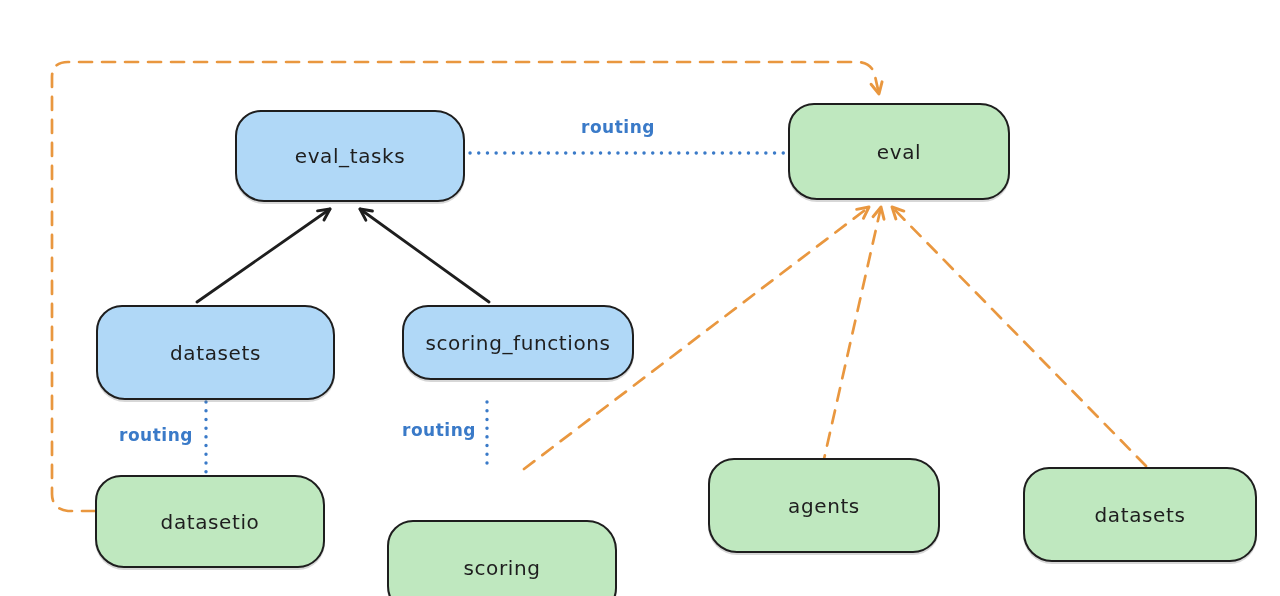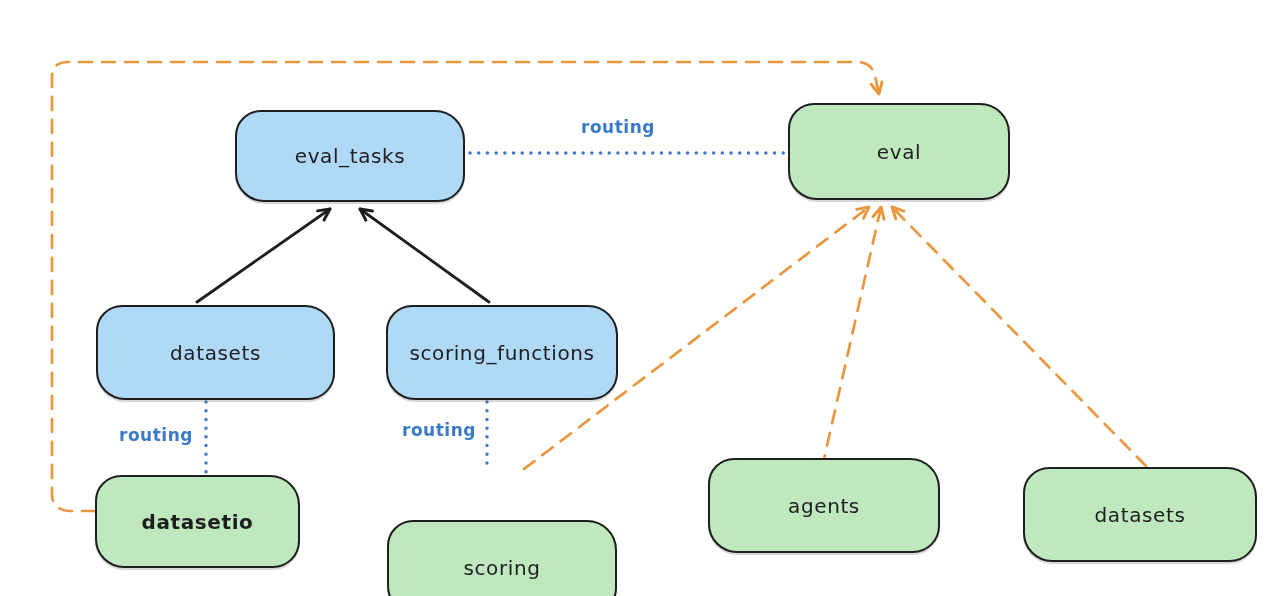--- a/index.html
+++ b/index.html
@@ -30,22 +30,22 @@
     font-size: 20px; letter-spacing: 0.6px;
     color: var(--text);
     box-shadow: 0 2px 0 rgba(110,110,110,0.28);
   }
   .node.blue  { background: var(--blue-fill); }
   .node.green { background: var(--green-fill); }
 
   .n-eval-tasks        { left: 235px; top: 110px; width: 230px; height: 92px; }
   .n-eval              { left: 788px; top: 103px; width: 222px; height: 97px; }
   .n-datasets          { left:  96px; top: 305px; width: 239px; height: 95px; }
-  .n-scoring-functions { left: 386px; top: 305px; width: 232px; height: 95px; }
-  .n-datasetio         { left:  95px; top: 475px; width: 205px; height: 93px; font-weight: bold; }
+  .n-scoring-functions { left: 402px; top: 305px; width: 232px; height: 75px; }
+  .n-datasetio         { left:  95px; top: 475px; width: 230px; height: 93px; }
   .n-scoring           { left: 387px; top: 472px; width: 230px; height: 95px; margin-top: 48px; }
   .n-agents            { left: 708px; top: 458px; width: 232px; height: 95px; }
   .n-inference         { left:1023px; top: 467px; width: 234px; height: 95px; }
 
   .edge-label {
     position: absolute; z-index: 3;
     font-size: 17px; font-weight: 600; letter-spacing: 0.5px;
     color: var(--blue-stroke);
     text-align: center;
   }

